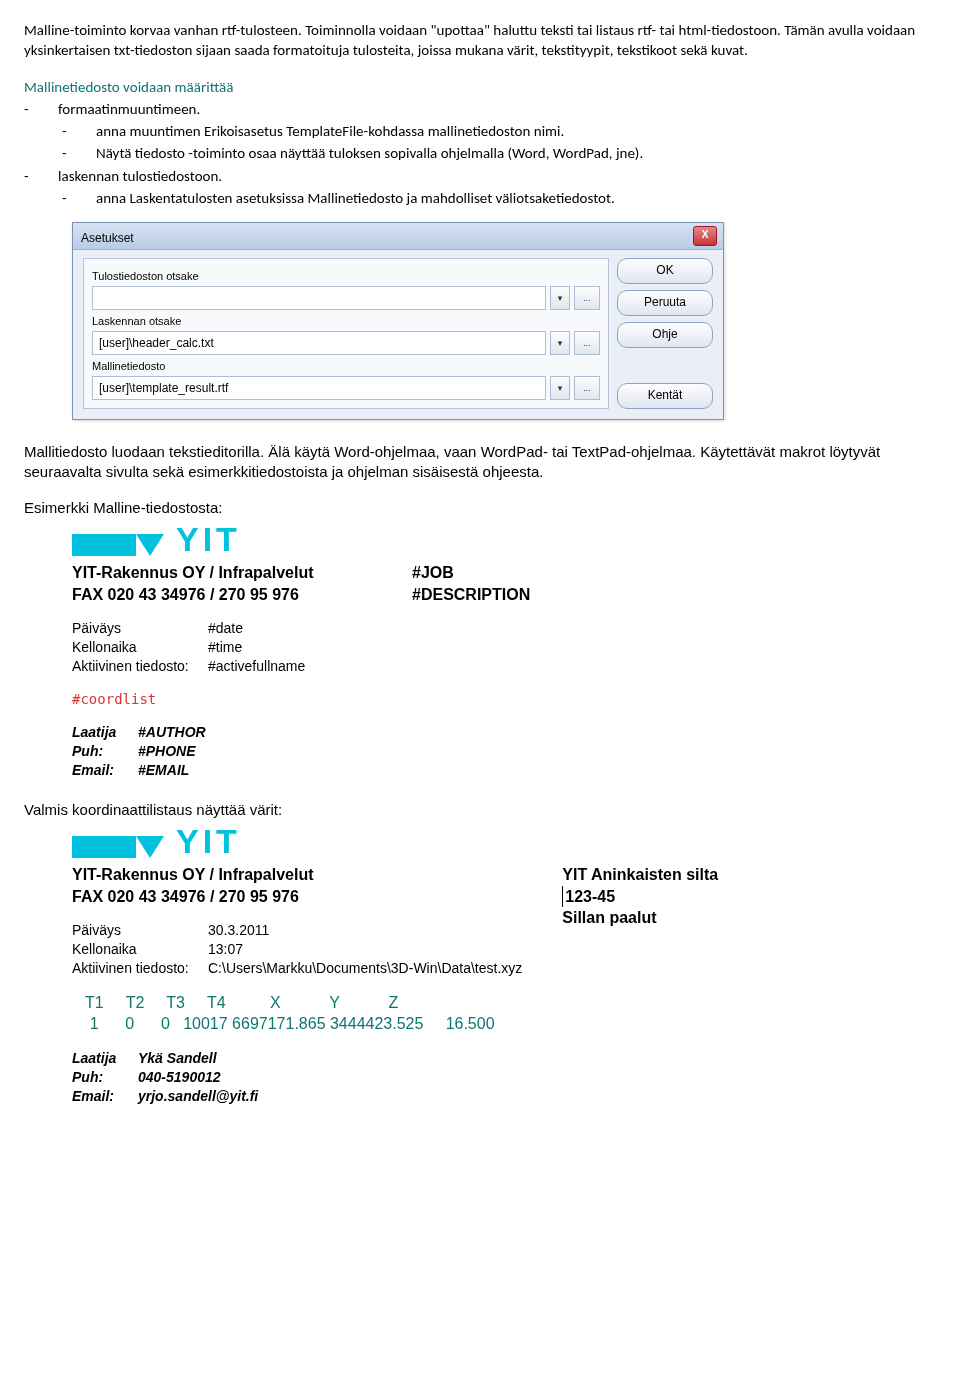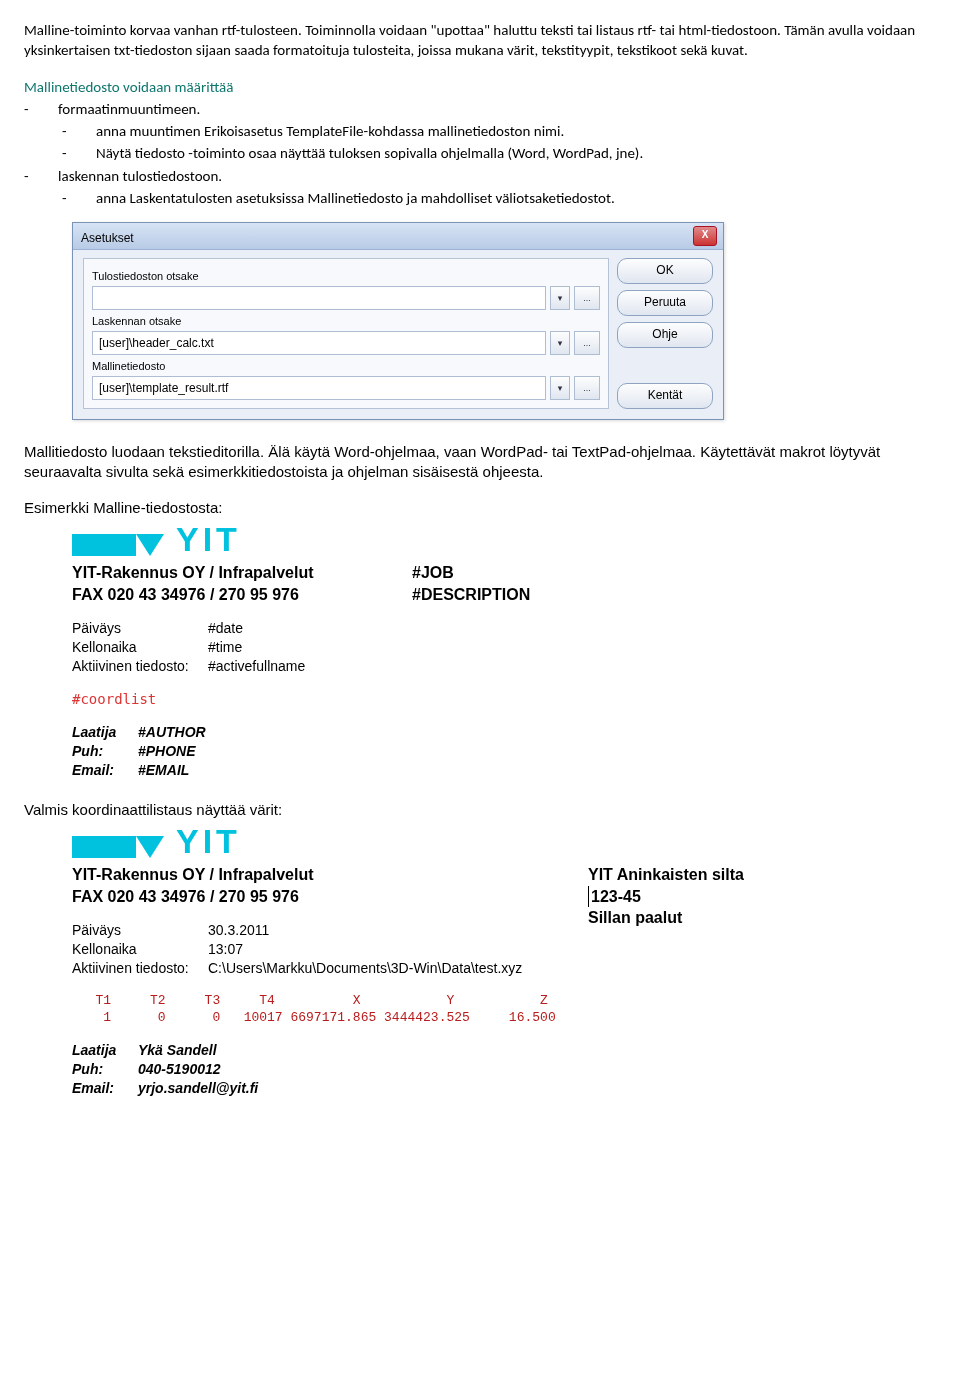--- a/index.html
+++ b/index.html
@@ -53,21 +53,21 @@
   .logo .bar{width:64px;height:22px;background:#00c2de}
   .logo .tri{width:0;height:0;border-left:14px solid transparent;border-right:14px solid transparent;border-top:22px solid #00c2de;margin-left:-6px}
   .logo .txt{font:bold 34px/1 Arial;color:#00c2de;letter-spacing:4px;margin-left:6px}
   .sample{margin:4px 48px 6px;font-family:Arial,sans-serif;font-size:14px}
   .sample .cols{display:flex;gap:40px}
   .sample .col{min-width:300px}
   .samp-bold{font-weight:bold;font-size:16px}
   .samp-row{display:flex;gap:6px}
   .samp-row .k{width:130px}
   .red{color:#d33}
-  .coord{font-family:Liberation Mono, monospace;color:#b91c1c;font-size:13px;white-space:pre}
+  .coord{font-family:Liberation Sans, sans-serif;color:#0f766e;font-size:16px;white-space:pre}
   .sans{font-family:Arial,sans-serif}
 </style>
 </head>
 <body>
 
 <p>Malline-toiminto korvaa vanhan rtf-tulosteen. Toiminnolla voidaan "upottaa" haluttu teksti tai listaus rtf- tai html-tiedostoon. Tämän avulla voidaan yksinkertaisen txt-tiedoston sijaan saada formatoituja tulosteita, joissa mukana värit, tekstityypit, tekstikoot sekä kuvat.</p>
 <div class="spacer"></div>
 <p class="blue">Mallinetiedosto voidaan määrittää</p>
 <p class="indent1">formaatinmuuntimeen.</p>
 <p class="indent2">anna muuntimen Erikoisasetus TemplateFile-kohdassa mallinetiedoston nimi.</p>

